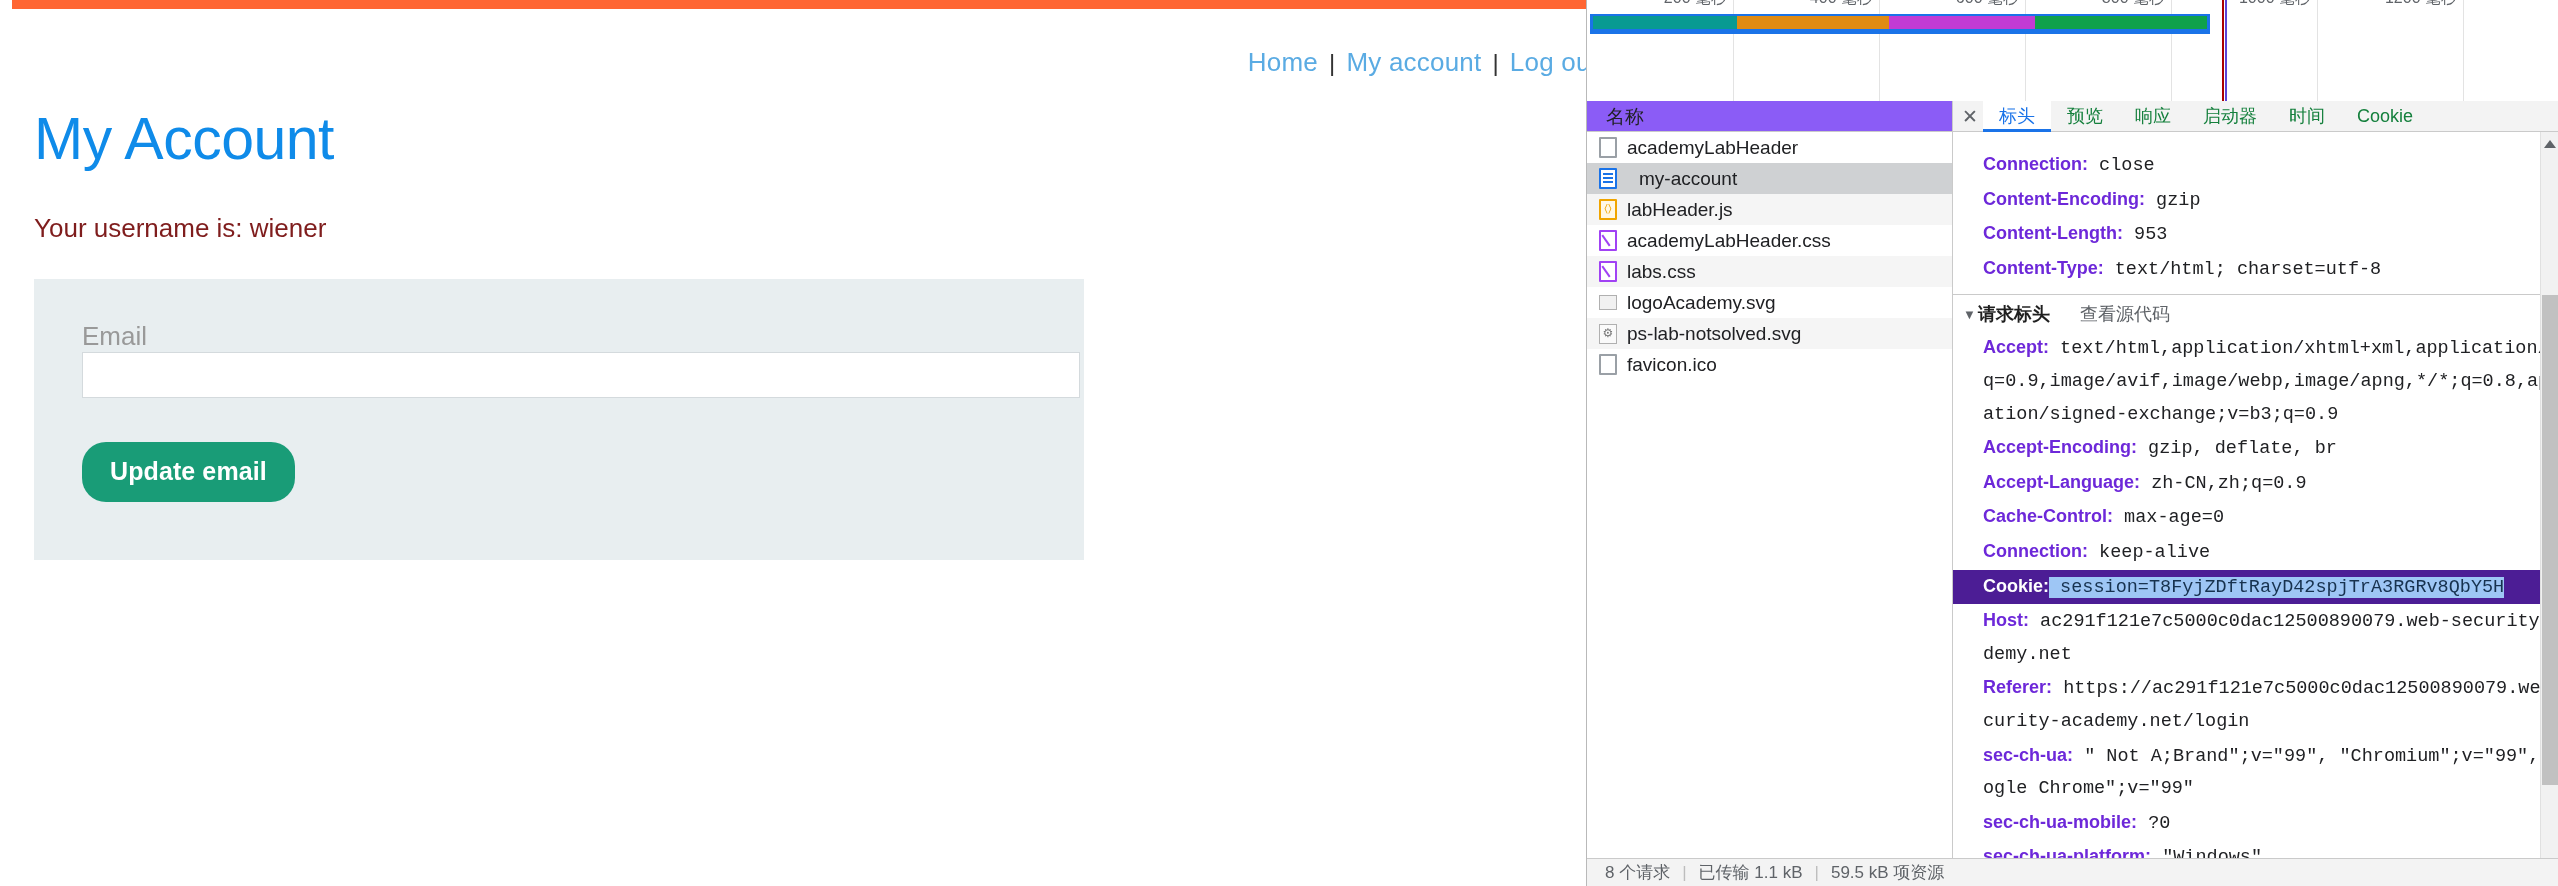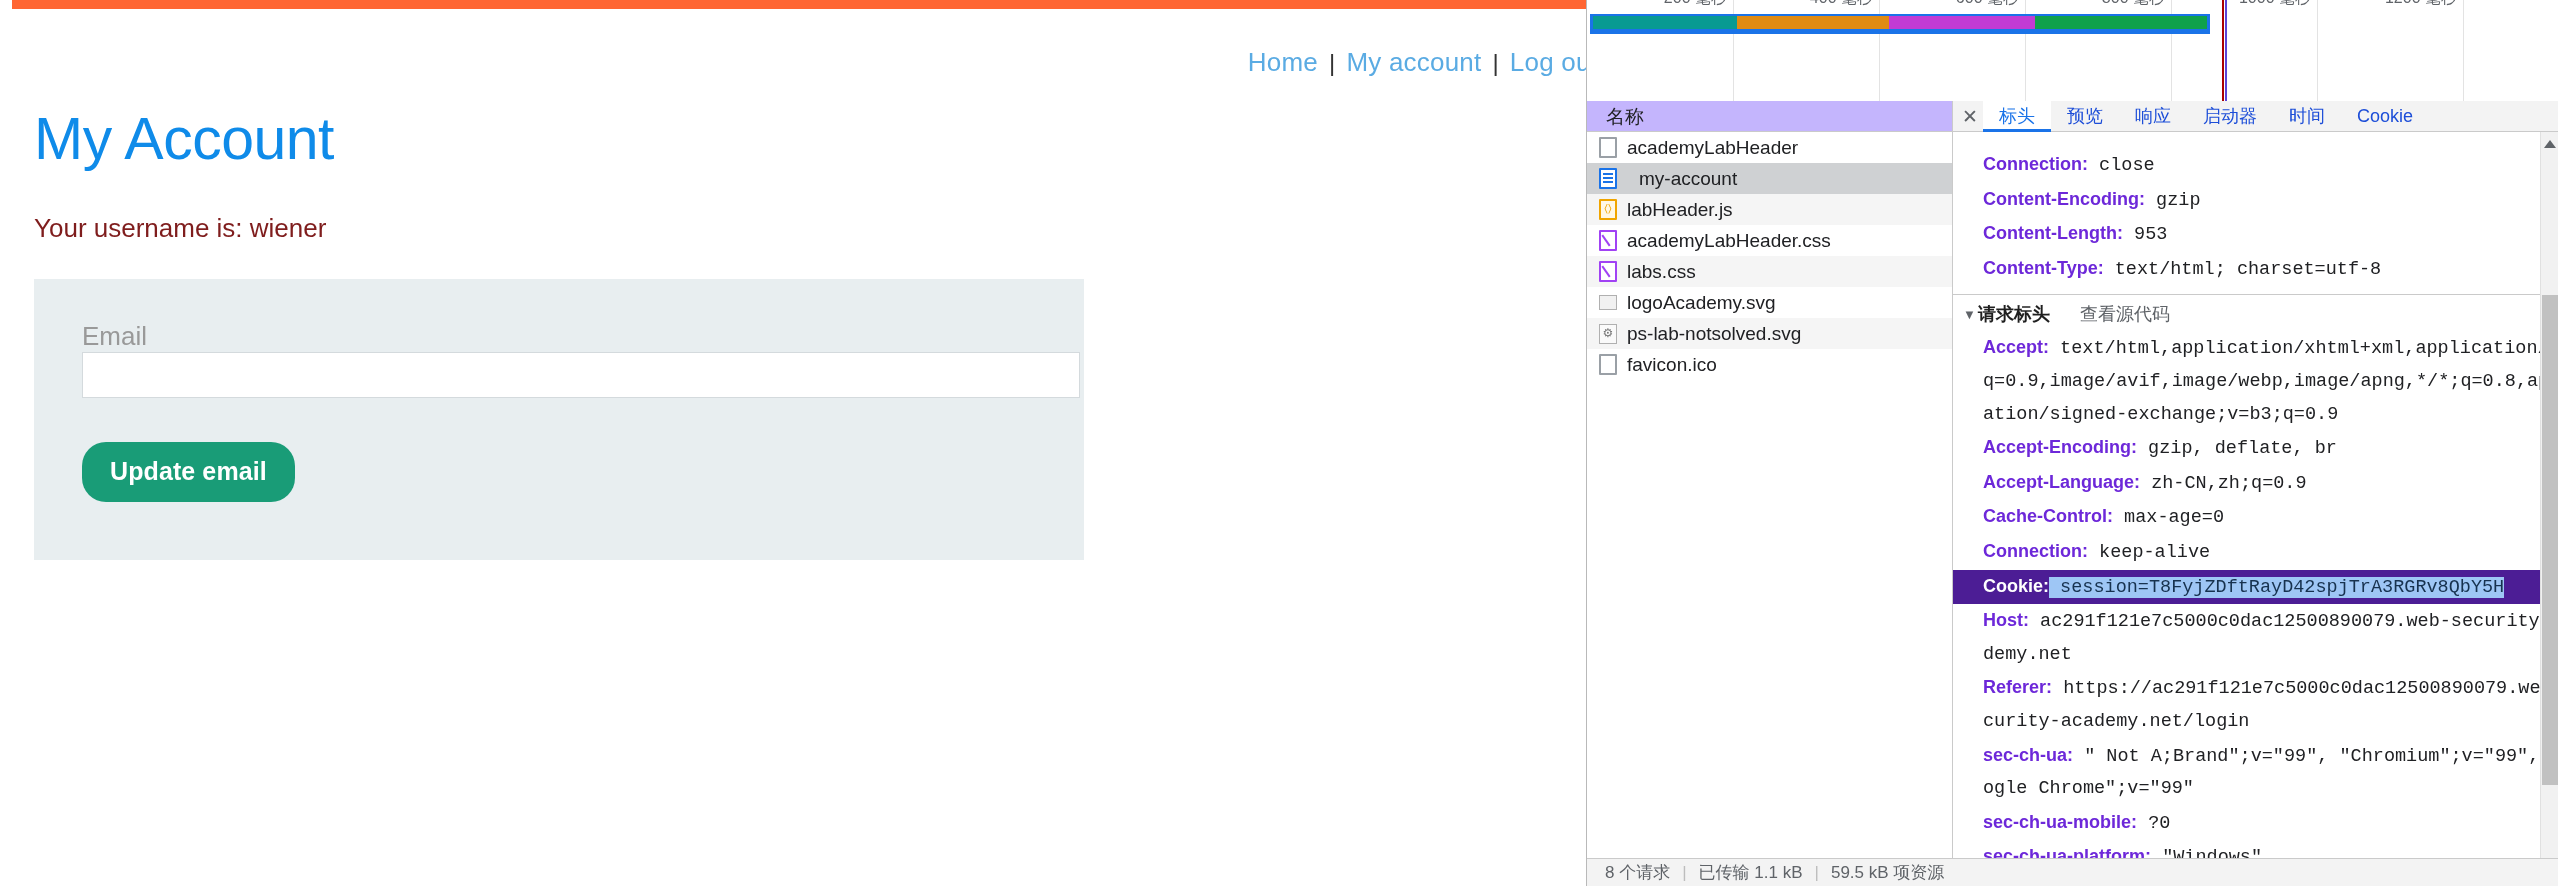--- a/index.html
+++ b/index.html
@@ -202,21 +202,21 @@
     box-sizing: border-box;
     overflow: hidden;
   }
   #dt-filelist .col-header {
     height: 31px;
     line-height: 31px;
     padding-left: 19px;
     font-size: 19px;
     color: #202124;
     border-bottom: 1px solid #cacaca;
-    background: #c4b5fd;
+    background: #8b5cf6;
     box-sizing: border-box;
   }
   .file-row {
     display: flex;
     align-items: center;
     height: 31px;
     padding-left: 12px;
     font-size: 19px;
     color: #202124;
     box-sizing: border-box;
@@ -313,21 +313,21 @@
     text-align: center;
     font-size: 19px;
     color: #5f6368;
     cursor: pointer;
   }
   #dt-tabs .tab {
     padding: 0 16px;
     height: 31px;
     line-height: 31px;
     font-size: 18px;
-    color: #1d4ed8;
+    color: #15803d;
     cursor: pointer;
     box-sizing: border-box;
     white-space: nowrap;
   }
   #dt-tabs .tab.active {
     color: #1a73e8;
     border-bottom: 3px solid #1a73e8;
     background: #ffffff;
   }
 

